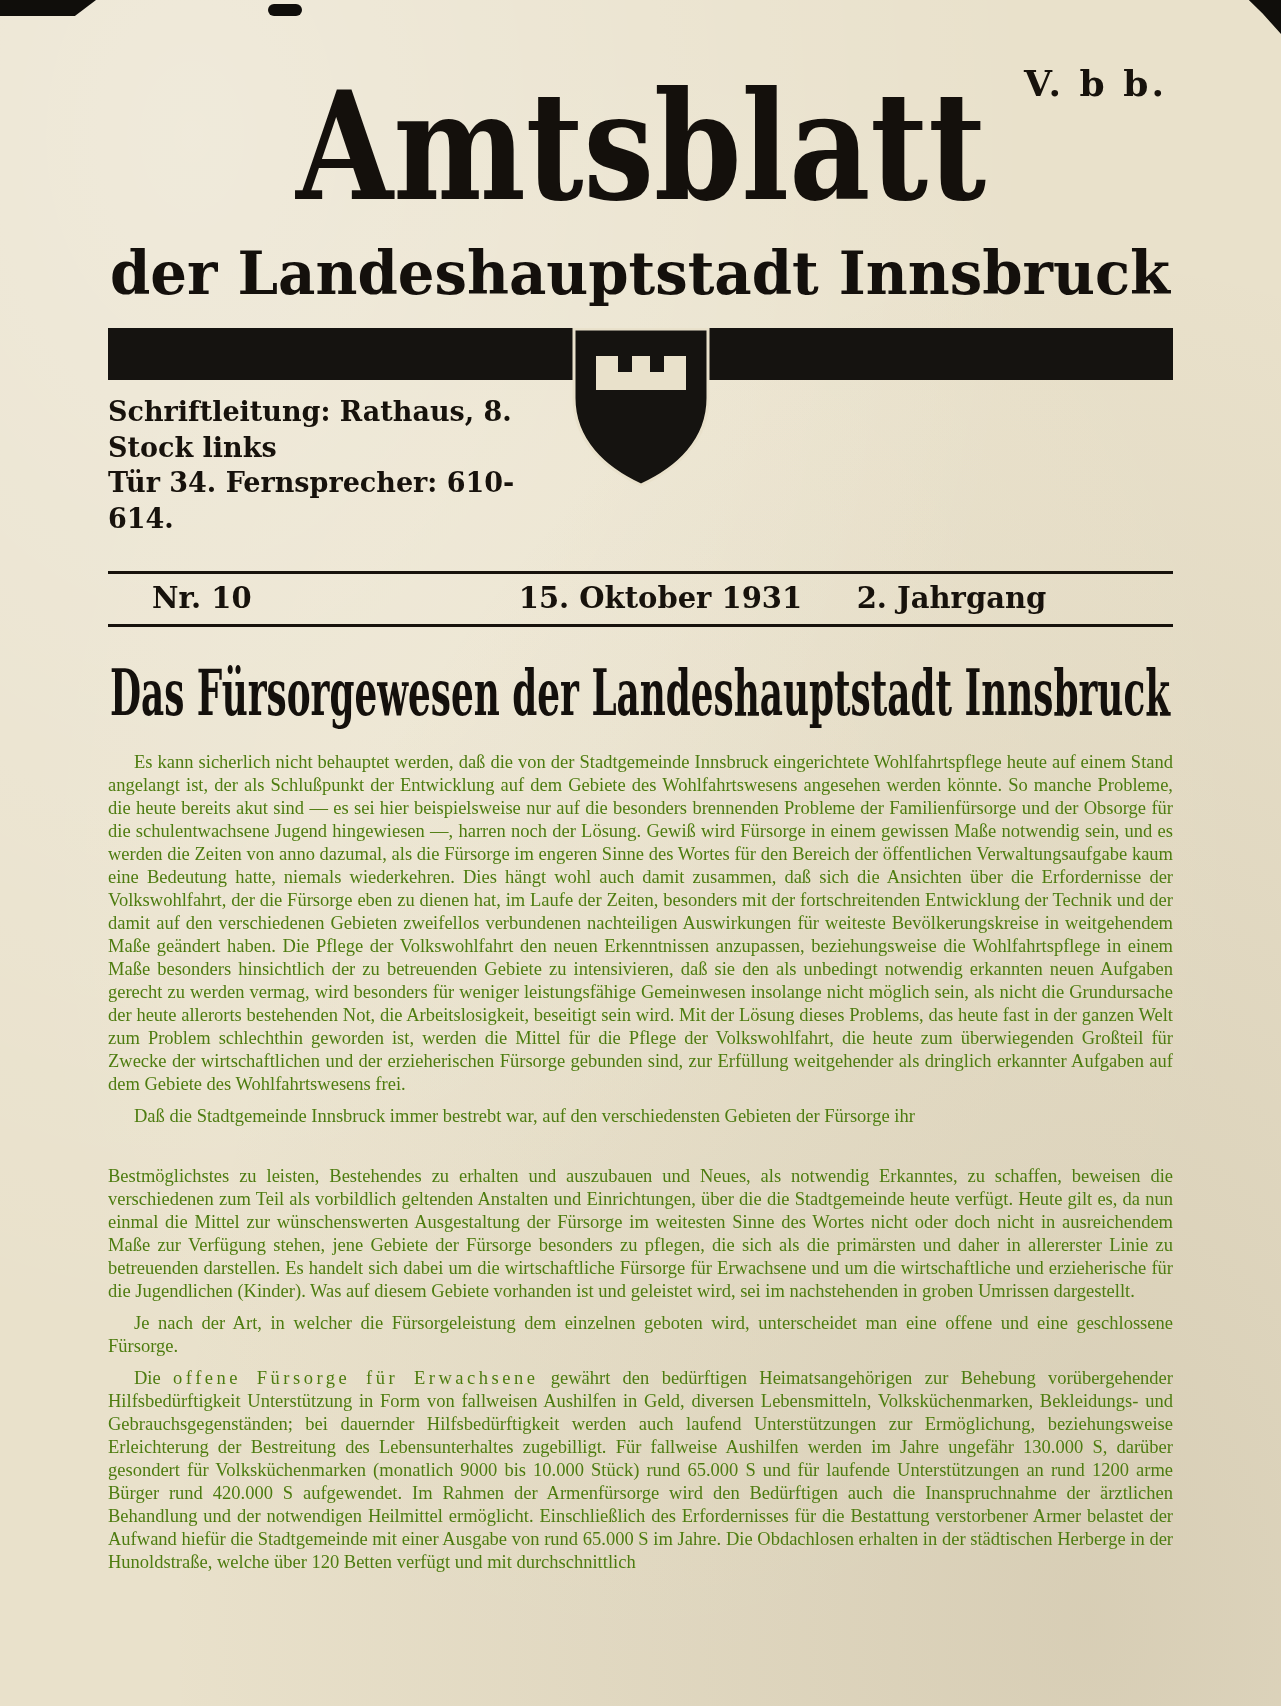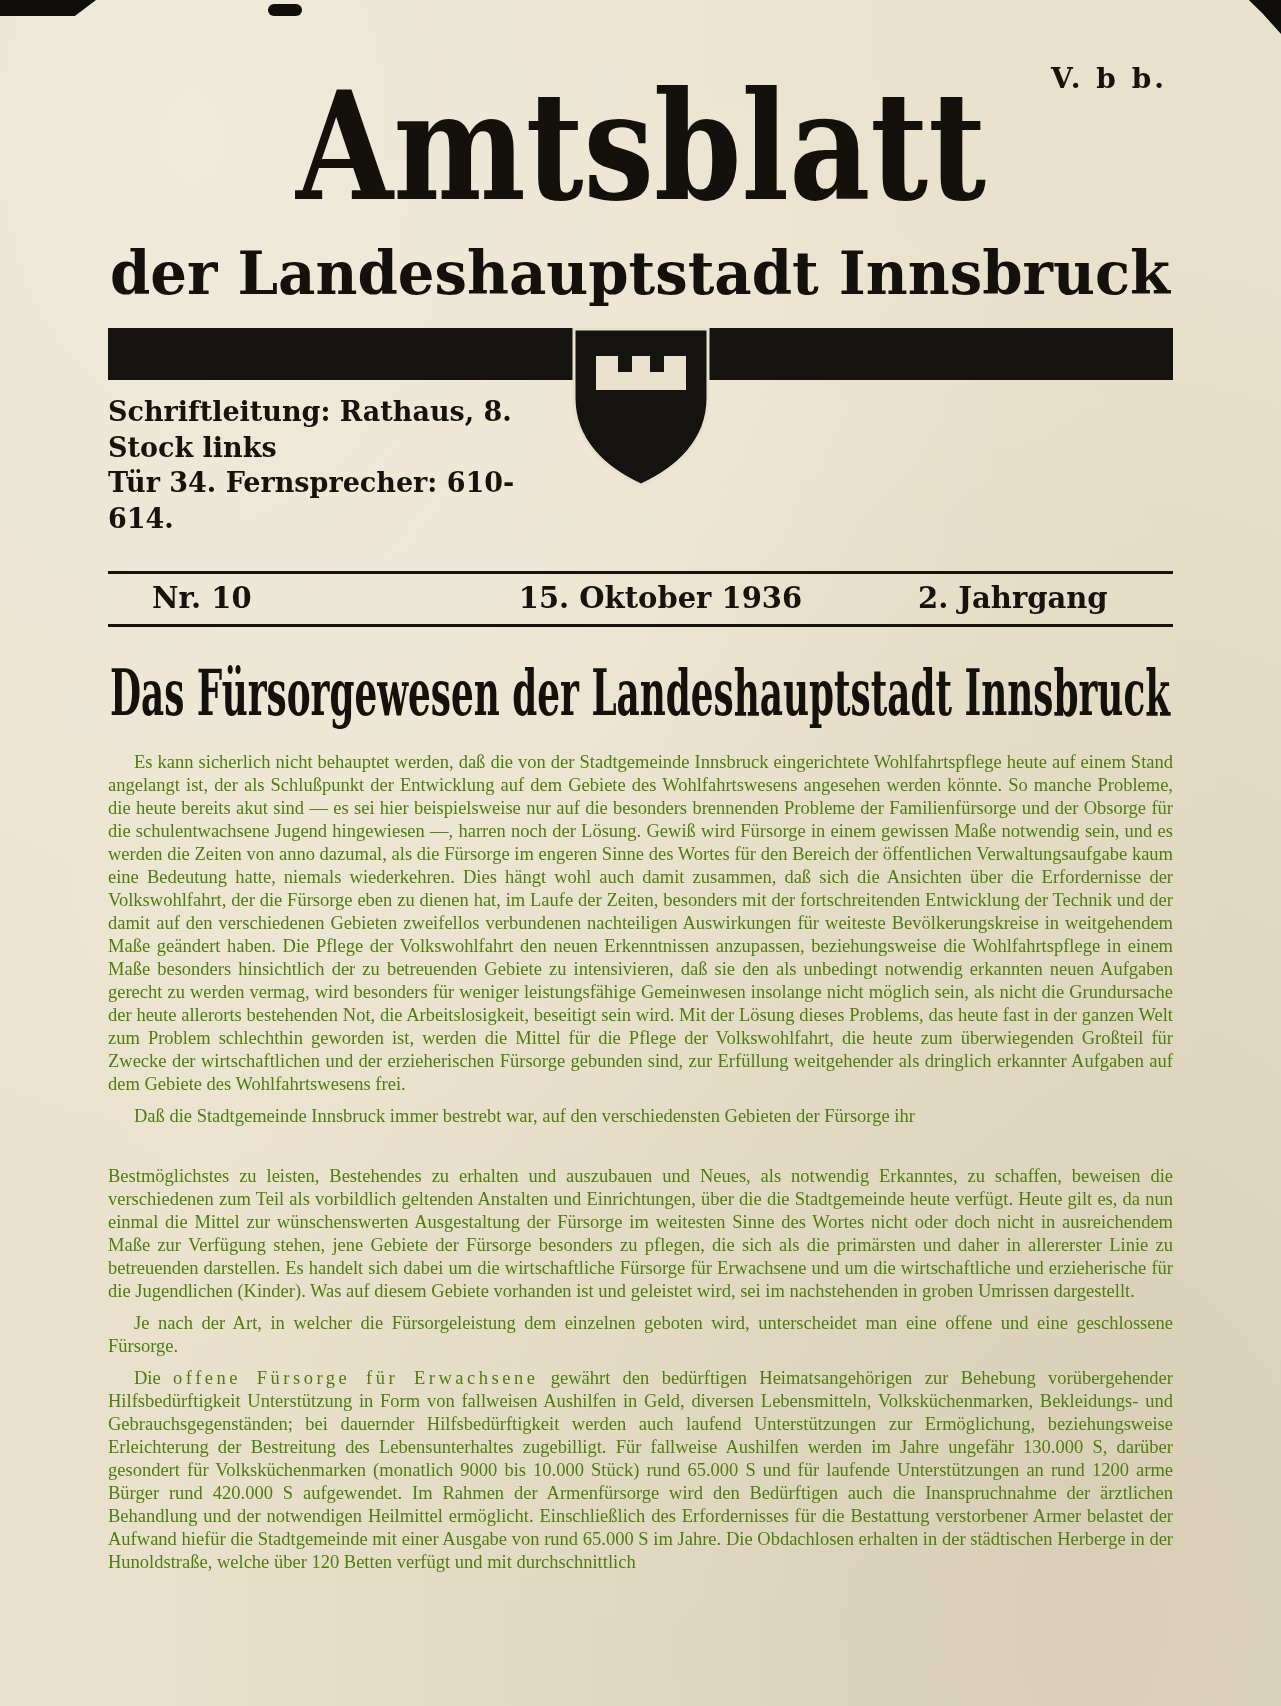--- a/index.html
+++ b/index.html
@@ -17,21 +17,21 @@
   }
   .artifact { position: absolute; background: #100e0b; }
   .artifact.a1 { top: 0; left: 0; width: 96px; height: 16px; clip-path: polygon(0 0, 100% 0, 78% 100%, 0 100%); }
   .artifact.a2 { top: 4px; left: 268px; width: 34px; height: 12px; border-radius: 6px; }
   .artifact.a3 { top: 0; right: 0; width: 46px; height: 34px; clip-path: polygon(30% 0, 100% 0, 100% 100%, 60% 40%); }
 
   .container { width: 1065px; margin: 0 auto; position: relative; padding-top: 14px; }
 
   .corner-mark {
     position: absolute; top: 62px; right: 6px;
-    font-weight: bold; font-size: 28px; letter-spacing: 3px; text-align: center;
+    font-weight: bold; font-size: 36px; letter-spacing: 3px; text-align: center;
   }
 
   .masthead-title-svg { display: block; margin: 55px auto 0; }
   .masthead-subtitle-svg { display: block; margin: 6px auto 0; }
 
   .banner { position: relative; height: 52px; margin-top: 16px; }
   .banner-bar { position: absolute; left: 0; right: 0; top: 0; bottom: 0; background: #151310; }
   .shield-svg { position: absolute; left: 50%; top: 0; transform: translateX(-50%); z-index: 2; }
 
   .info-row {
@@ -45,21 +45,21 @@
   .issue-row {
     margin-top: 34px;
     border-top: 3px solid #17120c;
     border-bottom: 3px solid #17120c;
     display: flex; align-items: baseline;
     padding: 7px 4px 9px;
     font-weight: bold; font-size: 29px;
   }
   .issue-cell { flex: 1; margin-left: 40px; }
   .issue-cell.center { text-align: center; }
-  .issue-cell.rightcell { text-align: center; }
+  .issue-cell.rightcell { text-align: left; }
 
   .headline-svg { display: block; margin: 22px auto 0; }
 
   .columns {
     display: flex; gap: 28px; margin-top: 14px;
     font-family: Liberation Serif, serif;
     font-size: 18.5px; line-height: 23px;
     text-align: justify;
     color: #4d7c0f;
     flex-direction: column;
@@ -99,21 +99,21 @@
 
   <div class="info-row">
     <div class="info-block right">
       <div>Schriftleitung: Rathaus, 8. Stock links</div>
       <div>Tür 34. Fernsprecher: 610-614.</div>
     </div>
   </div>
 
   <div class="issue-row">
     <div class="issue-cell">Nr. 10</div>
-    <div class="issue-cell center">15. Oktober 1936</div>
+    <div class="issue-cell center">15. Oktober 1931</div>
     <div class="issue-cell rightcell">2. Jahrgang</div>
   </div>
 
   <svg class="headline-svg" width="1065" height="88" viewBox="0 0 1065 88">
     <text x="2" y="66" textLength="1060" lengthAdjust="spacingAndGlyphs" font-family="DejaVu Serif, serif" font-weight="bold" font-size="64" fill="#14100c">Das Fürsorgewesen der Landeshauptstadt Innsbruck</text>
   </svg>
 
   <div class="columns">
     <div class="col">
       <p>Es kann sicherlich nicht behauptet werden, daß die von der Stadtgemeinde Innsbruck eingerichtete Wohlfahrtspflege heute auf einem Stand angelangt ist, der als Schlußpunkt der Entwicklung auf dem Gebiete des Wohlfahrtswesens angesehen werden könnte. So manche Probleme, die heute bereits akut sind — es sei hier beispielsweise nur auf die besonders brennenden Probleme der Familienfürsorge und der Obsorge für die schulentwachsene Jugend hingewiesen —, harren noch der Lösung. Gewiß wird Fürsorge in einem gewissen Maße notwendig sein, und es werden die Zeiten von anno dazumal, als die Fürsorge im engeren Sinne des Wortes für den Bereich der öffentlichen Verwaltungsaufgabe kaum eine Bedeutung hatte, niemals wiederkehren. Dies hängt wohl auch damit zusammen, daß sich die Ansichten über die Erfordernisse der Volkswohlfahrt, der die Fürsorge eben zu dienen hat, im Laufe der Zeiten, besonders mit der fortschreitenden Entwicklung der Technik und der damit auf den verschiedenen Gebieten zweifellos verbundenen nachteiligen Auswirkungen für weiteste Bevölkerungskreise in weitgehendem Maße geändert haben. Die Pflege der Volkswohlfahrt den neuen Erkenntnissen anzupassen, beziehungsweise die Wohlfahrtspflege in einem Maße besonders hinsichtlich der zu betreuenden Gebiete zu intensivieren, daß sie den als unbedingt notwendig erkannten neuen Aufgaben gerecht zu werden vermag, wird besonders für weniger leistungsfähige Gemeinwesen insolange nicht möglich sein, als nicht die Grundursache der heute allerorts bestehenden Not, die Arbeitslosigkeit, beseitigt sein wird. Mit der Lösung dieses Problems, das heute fast in der ganzen Welt zum Problem schlechthin geworden ist, werden die Mittel für die Pflege der Volkswohlfahrt, die heute zum überwiegenden Großteil für Zwecke der wirtschaftlichen und der erzieherischen Fürsorge gebunden sind, zur Erfüllung weitgehender als dringlich erkannter Aufgaben auf dem Gebiete des Wohlfahrtswesens frei.</p>

